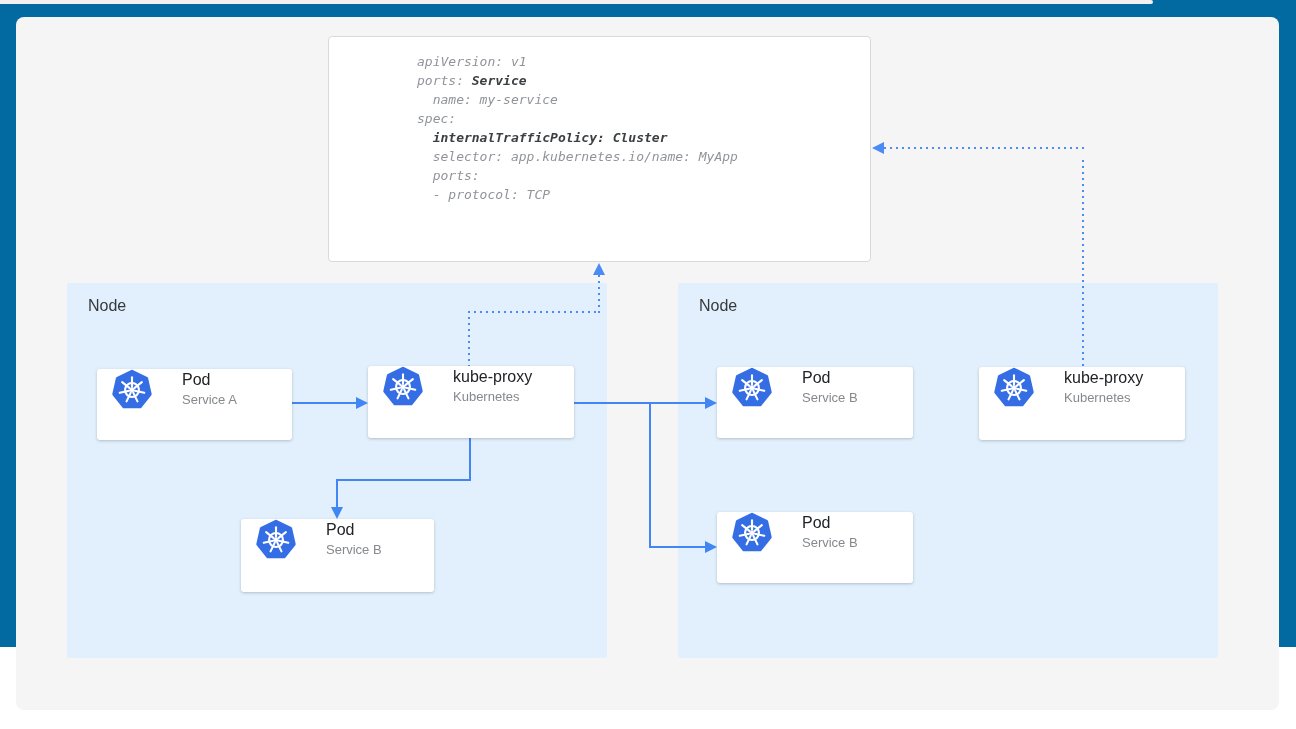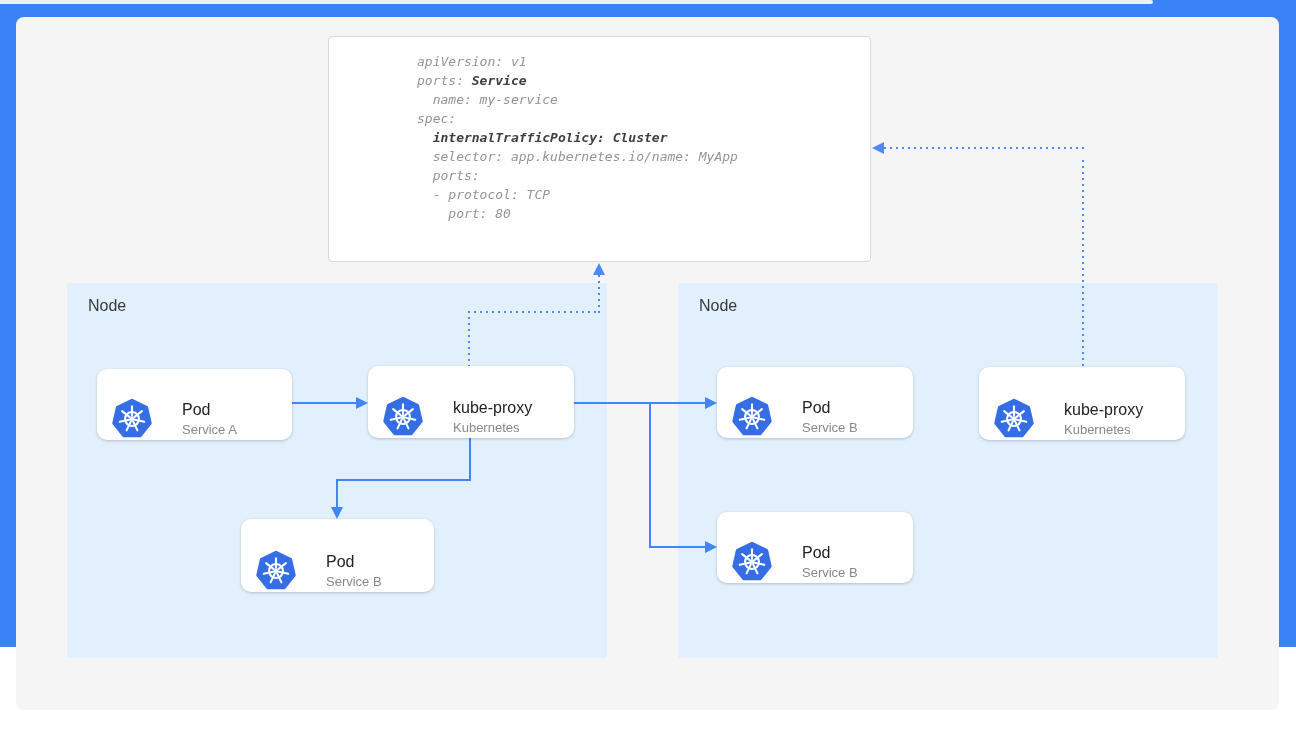--- a/index.html
+++ b/index.html
@@ -1,18 +1,18 @@
 <!DOCTYPE html>
 <html><head>
 <meta charset="utf-8">
 <style>
   * { margin:0; padding:0; box-sizing:border-box; }
   html,body { width:1296px; height:729px; background:#ffffff; overflow:hidden;
               font-family:"Liberation Sans", sans-serif; }
-  .stage { position:relative; width:1296px; height:647px; background:#3b82f6; }
+  .stage { position:relative; width:1296px; height:647px; background:#0369a1; }
 
   .top-strip { position:absolute; left:0; top:0; width:1153px; height:4px;
                background:#f0f0f0; border-radius:0 2px 2px 0; }
 
   .panel { position:absolute; left:16px; top:17px; width:1263px; height:693px;
            background:#f5f5f6; border-radius:8px; }
 
   
   .yaml-box { position:absolute; left:328px; top:36px; width:543px; height:226px;
               background:#ffffff; border:1px solid #d8d9da; border-radius:4px;
@@ -21,23 +21,23 @@
                font-size:13px; line-height:19px; color:#909499; white-space:pre; }
   .code-line .b { font-weight:bold; color:#3c4043; }
 
   
   .node { position:absolute; width:540px; height:375px; background:#e1f0fc;
           border-radius:2px; }
   .node-label { position:absolute; left:21px; top:14px; font-size:16px;
                 color:#36393c; }
 
   
-  .card { position:absolute; background:#ffffff; border-radius:10px;
+  .card { position:absolute; background:#ffffff; border-radius:3px;
           box-shadow:0 1px 3px rgba(60,64,67,.28); display:flex;
-          align-items:flex-end; }
+          align-items:flex-start; }
   .k8s-icon { width:42px; height:42px; margin-left:14px; flex:0 0 auto;
               display:block; }
   .card-text { margin-left:29px; }
   .card-title { font-size:16px; color:#212327; line-height:21px; }
   .card-sub   { font-size:13px; color:#85898d; line-height:20px; }
 
   .card-pod-a   { left:97px;  top:369px; width:195px; height:71px; }
   .card-kpl     { left:368px; top:366px; width:206px; height:72px; }
   .card-pod-bl  { left:241px; top:519px; width:193px; height:73px; }
   .card-pod-b1  { left:717px; top:367px; width:196px; height:71px; }
@@ -93,21 +93,20 @@
 
     <div class="yaml-box" style="left:312px; top:19px;">
       <div class="code-line"><span>apiVersion: v1</span><span class="b"></span><span></span></div>
       <div class="code-line"><span>ports: </span><span class="b">Service</span><span></span></div>
       <div class="code-line"><span>  name: my-service</span><span class="b"></span><span></span></div>
       <div class="code-line"><span>spec:</span><span class="b"></span><span></span></div>
       <div class="code-line"><span>  </span><span class="b">internalTrafficPolicy: Cluster</span><span></span></div>
       <div class="code-line"><span>  selector: app.kubernetes.io/name: MyApp</span><span class="b"></span><span></span></div>
       <div class="code-line"><span>  ports:</span><span class="b"></span><span></span></div>
       <div class="code-line"><span>  - protocol: TCP</span><span class="b"></span><span></span></div>
-      <div class="code-line"><span>    port: 80</span><span class="b"></span><span></span></div>
     </div>
 
     <div class="node" style="left:51px; top:266px;">
       <div class="node-label">Node</div>
     </div>
     <div class="node" style="left:662px; top:266px;">
       <div class="node-label">Node</div>
     </div>
   </div>
 

